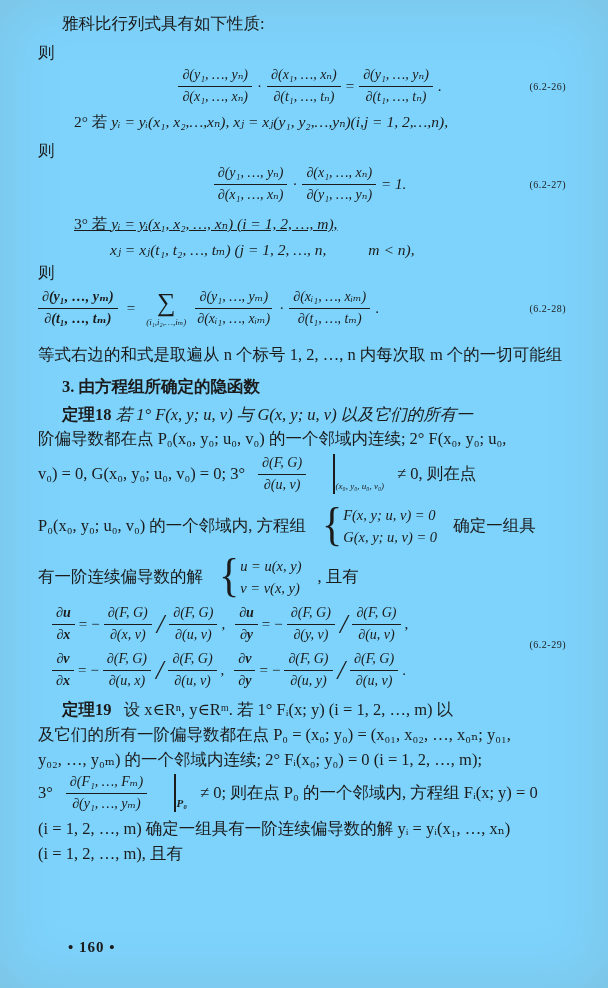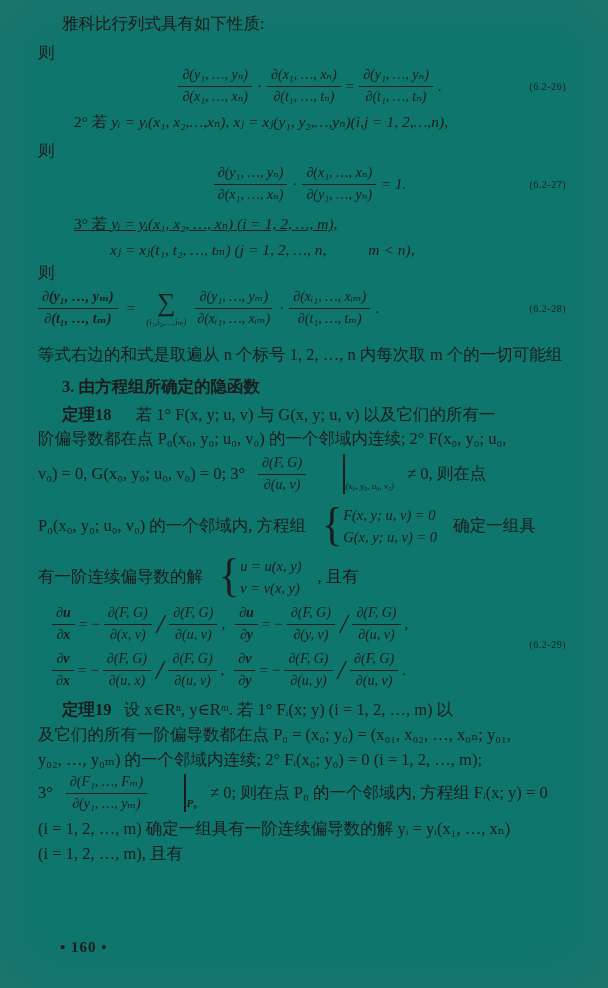--- a/index.html
+++ b/index.html
@@ -1,19 +1,19 @@
 <!DOCTYPE html>
 <html><head>
 <meta charset="utf-8">
 <style>
   html,body { margin:0; padding:0; }
   body { background:#e8e7e2; }
   .page {
     position:relative; width:608px; height:988px; overflow:hidden;
-    background:#0f766e;
+    background:#7dd3fc;
     color:#1b1b1b;
     font-family:"Liberation Serif","DejaVu Serif",serif;
     box-shadow:inset 0 0 60px rgba(120,115,100,0.18);
   }
   .content {
     position:absolute; inset:0; padding:12px 26px 0 38px; box-sizing:border-box;
   }
   .line { white-space:nowrap; font-size:16.5px; line-height:24px; }
   .mline { white-space:nowrap; font-size:15.5px; line-height:24px; }
   .math { font-style:italic; }
@@ -39,25 +39,25 @@
   .sum .sl { font-size:9px; font-style:italic; margin-top:2px; }
   
   .bigsl { font-size:27px; line-height:0.9; font-style:italic; margin:0 1px; }
   
   .cases { display:inline-flex; align-items:center; margin:0 3px; }
   .cases .br { font-size:42px; line-height:0.85; font-weight:400;
                transform:scaleY(1.1); margin-right:1px; }
   .cases .rows { display:inline-flex; flex-direction:column; font-size:14.5px;
                  font-style:italic; line-height:1.55; }
   
-  .evw { display:inline-flex; align-items:flex-end; margin-left:14px;padding-left:10px; }
+  .evw { display:inline-flex; align-items:flex-end; margin-left:4px;padding-left:10px; }
   .evw .bar { width:1.4px; background:#1b1b1b; display:inline-block; }
   .evw .esub { font-size:9px; font-style:italic; margin-left:1px; margin-bottom:3px; white-space:nowrap; }
   .trow { display:flex; align-items:center; gap:13px; white-space:nowrap; }
-  .pageno { position:absolute; left:60px; bottom:32px; font-size:15px;
+  .pageno { position:absolute; left:68px; bottom:32px; font-size:15px;
             font-weight:700; letter-spacing:1px; }
 </style>
 </head>
 <body>
 
 <div class="page">
   <div class="content">
 
     <div class="line indent1">
       <span>雅科比行列式具有如下性质:</span>
@@ -134,21 +134,21 @@
       <span class="op">.</span>
       <span class="flabel">(6.2-28)</span>
     </div>
 
     <div class="line" style="margin-top:9px;">等式右边的和式是取遍从 n 个标号 1, 2, …, n 内每次取 m 个的一切可能组</div>
 
     <div class="line indent1 bold" style="margin-top:8px;">3. 由方程组所确定的隐函数</div>
 
     <div class="line indent1" style="margin-top:4px;">
       <span class="bold">定理18</span>
-      <span style="margin-left:20px;">若 1° F(x, y; u, v) 与 G(x, y; u, v) 以及它们的所有一</span>
+      <span style="margin-left:0;font-style:italic;">若 1° F(x, y; u, v) 与 G(x, y; u, v) 以及它们的所有一</span>
     </div>
     <div class="line">阶偏导数都在点 P₀(x₀, y₀; u₀, v₀) 的一个邻域内连续; 2° F(x₀, y₀; u₀,</div>
     <div class="trow" style="height:46px; font-size:16.5px;">
       <span>v₀) = 0, G(x₀, y₀; u₀, v₀) = 0; 3°</span>
       <span class="frac">
         <span class="fn">∂(F, G)</span>
         <span class="fd">∂(u, v)</span>
       </span>
       <span class="evw" style="height:40px;">
         <span class="bar" style="height:40px;"></span>

